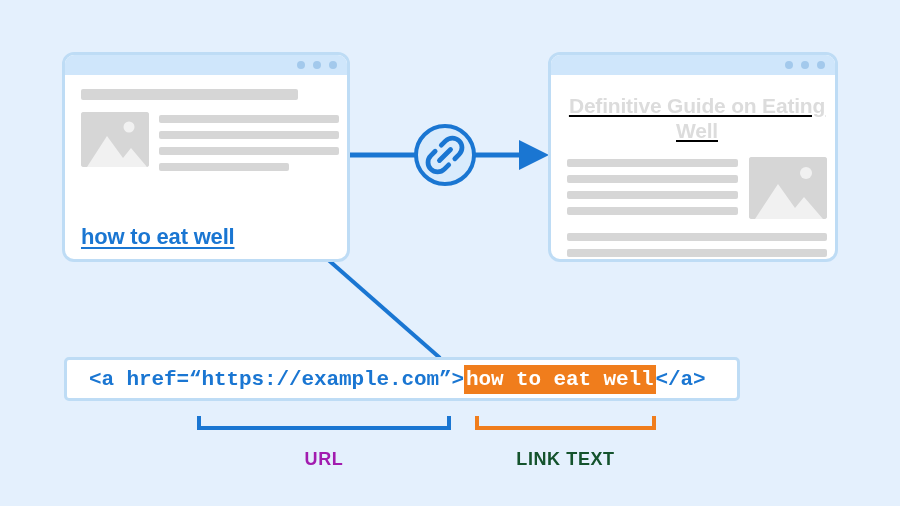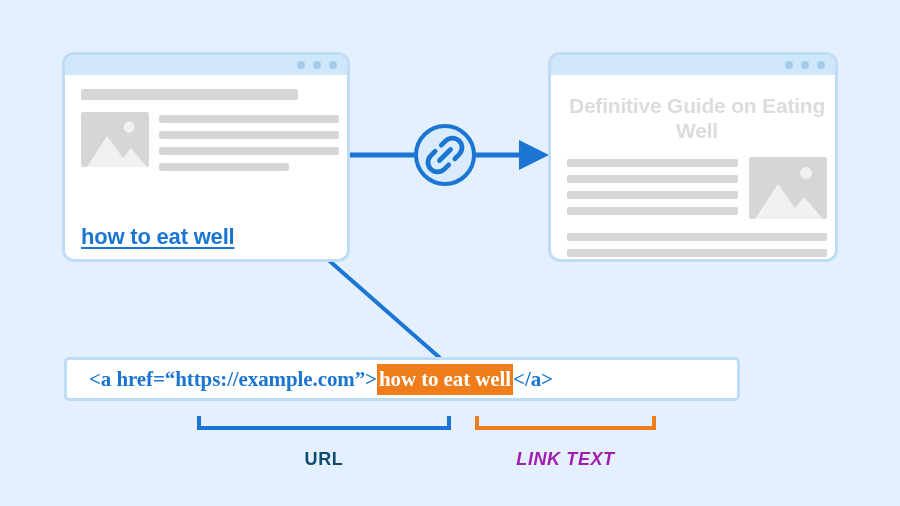--- a/index.html
+++ b/index.html
@@ -43,20 +43,21 @@
     height: 8px;
     border-radius: 50%;
     background: #a3c9ec;
     margin-left: 8px;
   }
   .page {
     padding: 14px 8px 10px 16px;
     box-sizing: border-box;
     height: calc(100% - 20px);
     position: relative;
+    text-decoration: underline;
   }
 
   
   .ph {
     background: #d6d6d6;
     border-radius: 2px;
   }
   .ph-bar { height: 11px; }
   .ph-line { height: 8px; margin-bottom: 8px; }
 
@@ -129,21 +130,21 @@
     background: #ffffff;
     border: 3px solid #bedcf5;
     border-radius: 5px;
     box-sizing: border-box;
     display: flex;
     align-items: center;
     white-space: nowrap;
     padding-left: 22px;
   }
   .code {
-    font-family: Liberation Serif, serif;
+    font-family: Liberation Mono, monospace;
     font-size: 21px;
     font-weight: bold;
     color: #1a76d2;
     letter-spacing: -0.1px;
   }
   .code.hl {
     background: #f07d1c;
     color: #ffffff;
     padding: 3px 2px;
   }
@@ -160,22 +161,22 @@
   #bracket-url { left: 197px; top: 416px; width: 254px; border-color: #1a76d2; }
   #bracket-linktext { left: 475px; top: 416px; width: 181px; border-color: #f07d1c; }
 
   .caption {
     position: absolute;
     font-size: 18px;
     font-weight: bold;
     letter-spacing: 0.6px;
     text-align: center;
   }
-  #caption-url { left: 197px; top: 449px; width: 254px; color: #0c4a6e; }
-  #caption-linktext { left: 475px; top: 449px; width: 181px; color: #a21caf; font-style: italic; }
+  #caption-url { left: 197px; top: 449px; width: 254px; color: #a21caf; }
+  #caption-linktext { left: 475px; top: 449px; width: 181px; color: #14532d; }
 </style>
 </head>
 <body>
 
 <div id="stage">
 
   <svg id="connector" viewBox="0 0 900 506" xmlns="http://www.w3.org/2000/svg">
 
     <line x1="350" y1="155" x2="416" y2="155" stroke="#1a76d2" stroke-width="5"></line>
 

